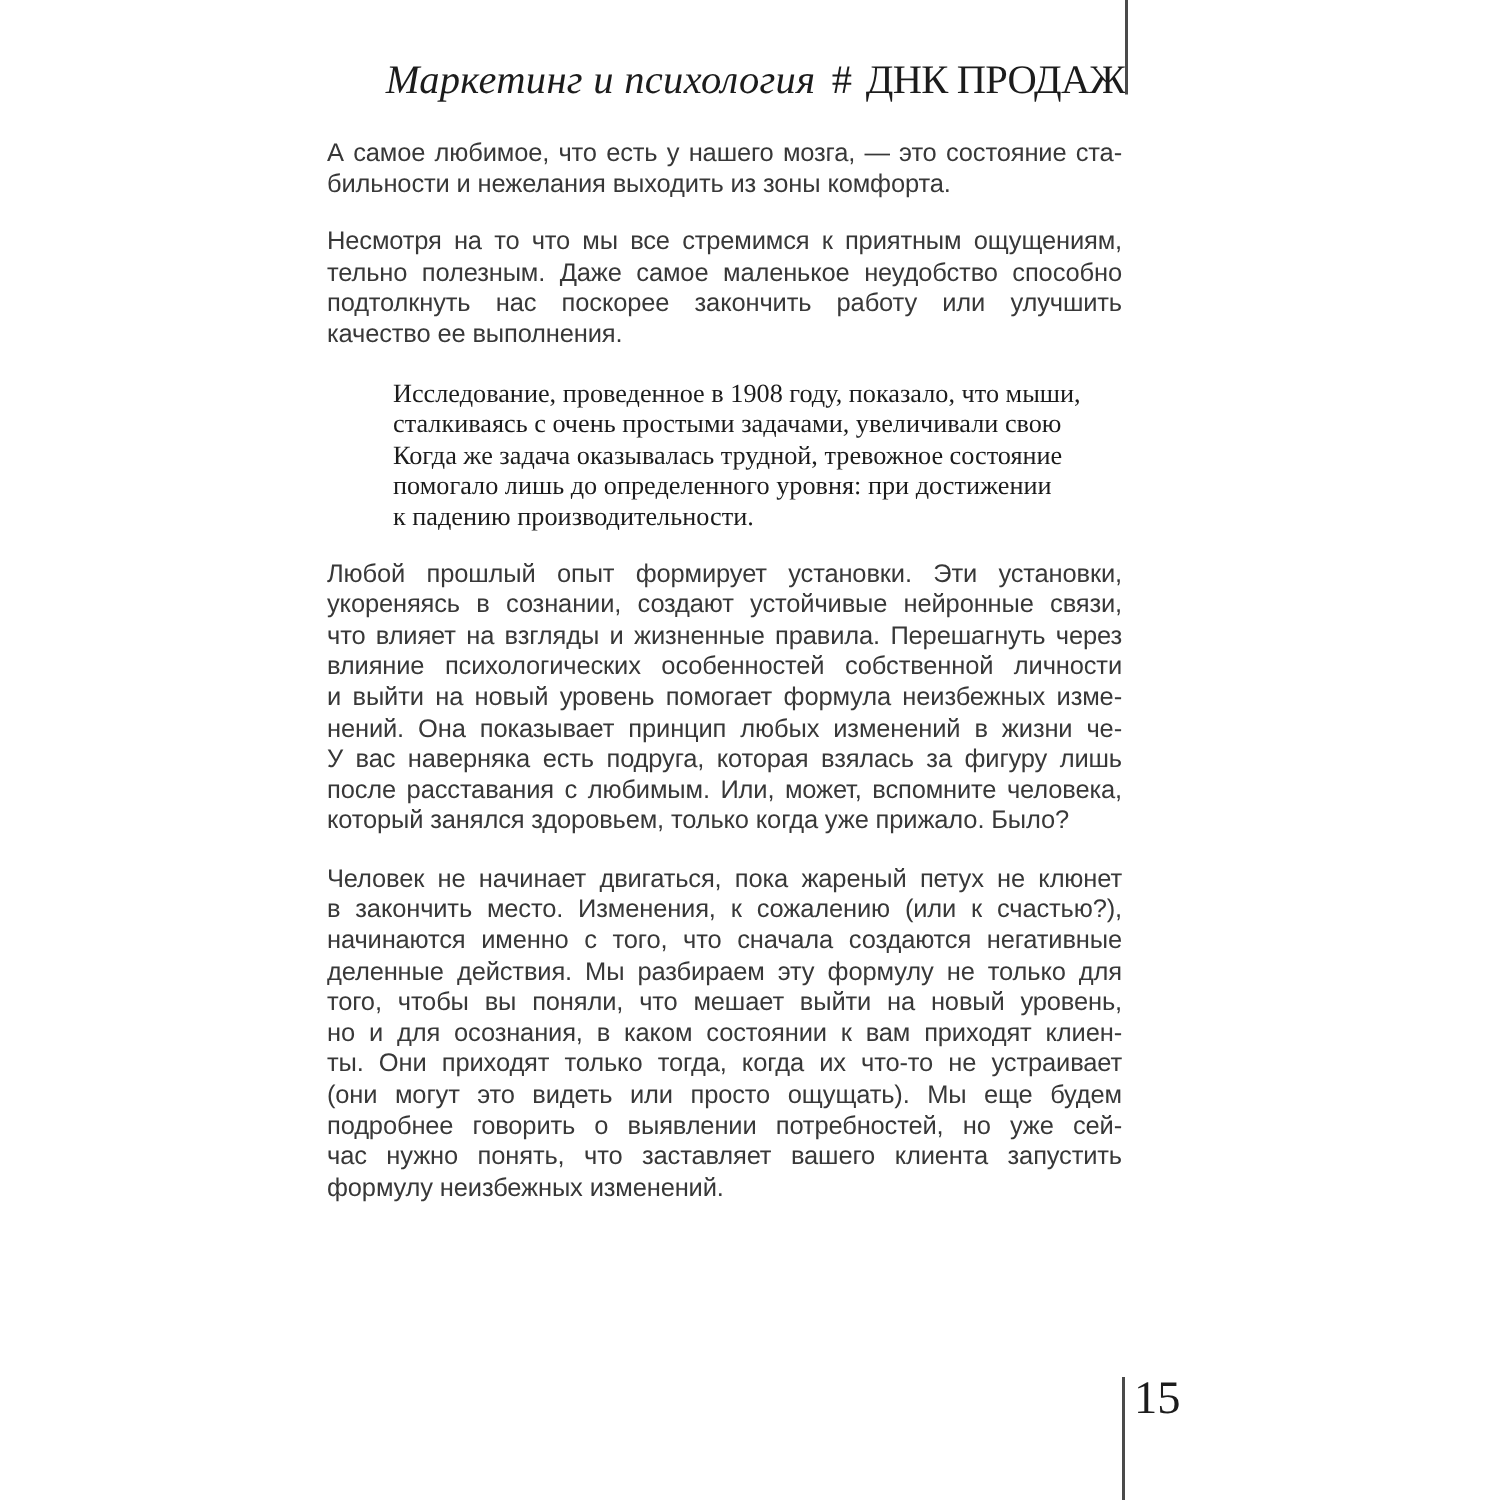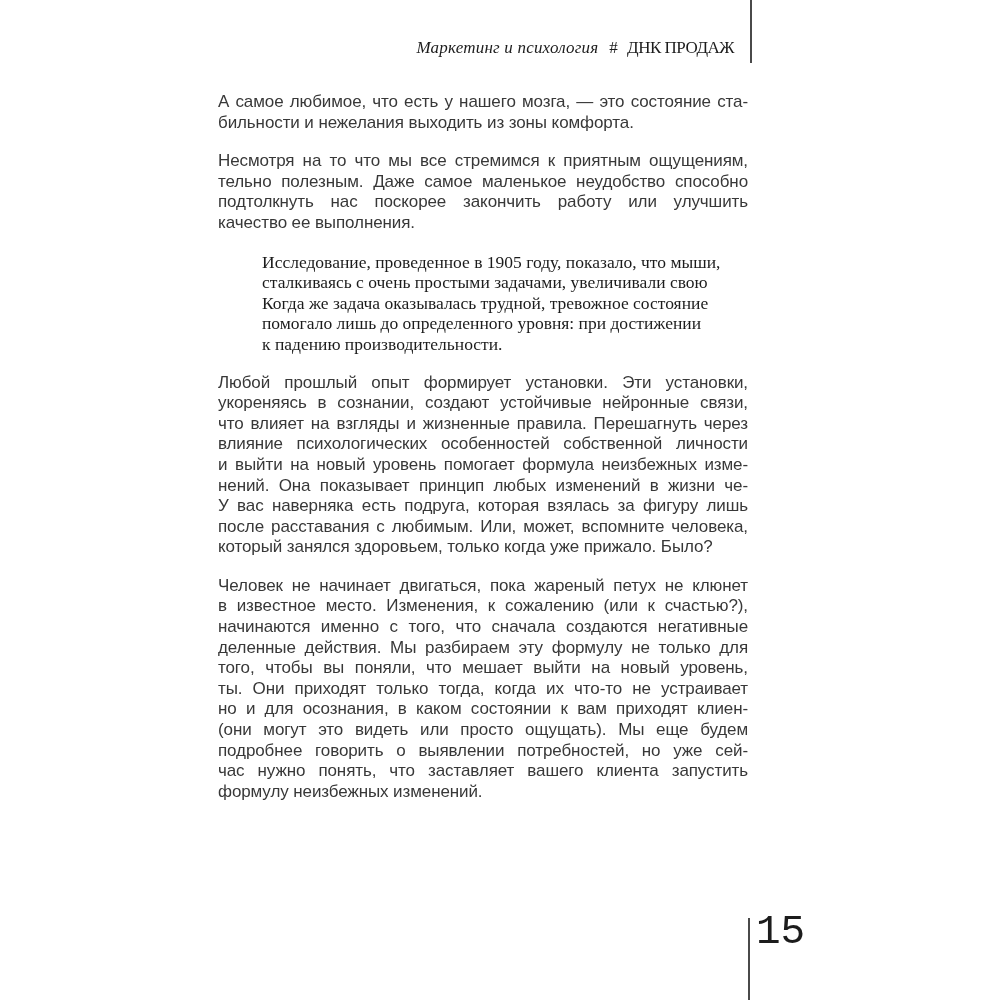--- a/index.html
+++ b/index.html
@@ -12,24 +12,24 @@
   html, body { width: 1000px; height: 1000px; }
   body {
     background: var(--bg);
     position: relative;
     overflow: hidden;
     font-family: "Liberation Sans", sans-serif;
   }
   .running-head {
     position: absolute;
     top: 38px;
-    right: 266px;
+    right: 250px;
     white-space: nowrap;
     font-family: "Liberation Serif", serif;
-    font-size: 17px;
+    font-size: 27px;
     color: var(--text-serif);
     letter-spacing: 0.2px;
   }
   .running-head .section { font-style: italic; }
   .running-head .sep { padding: 0 9px 0 11px; font-style: normal; }
   .running-head .book { font-style: normal; letter-spacing: -0.5px; }
   .rule-top {
     position: absolute;
     left: 750px;
     top: 0;
@@ -64,22 +64,22 @@
     left: 748px;
     top: 918px;
     width: 1.5px;
     height: 82px;
     background: var(--rule);
   }
   .page-number {
     position: absolute;
     left: 756px;
     top: 915px;
-    font-family: Liberation Mono, monospace;
-    font-size: 41px;
+    font-family: Liberation Serif, serif;
+    font-size: 31px;
     line-height: 34px;
     color: var(--text-serif);
   }
 </style>
 </head>
 <body>
 
 <div class="running-head">
   <span class="section">Маркетинг и психология</span><span class="sep">#</span><span class="book">ДНК ПРОДАЖ</span>
 </div>
@@ -91,45 +91,45 @@
       <div class="line just">А самое любимое, что есть у нашего мозга, — это состояние ста-</div>
       <div class="line">бильности и нежелания выходить из зоны комфорта.</div>
     </div>
     <div class="para body">
       <div class="line just">Несмотря на то что мы все стремимся к приятным ощущениям,</div>
       <div class="line just">тельно полезным. Даже самое маленькое неудобство способно</div>
       <div class="line just">подтолкнуть нас поскорее закончить работу или улучшить</div>
       <div class="line">качество ее выполнения.</div>
     </div>
     <div class="para quote">
-      <div class="line">Исследование, проведенное в 1905 году, показало, что мыши,</div>
+      <div class="line">Исследование, проведенное в 1908 году, показало, что мыши,</div>
       <div class="line">сталкиваясь с очень простыми задачами, увеличивали свою</div>
       <div class="line">Когда же задача оказывалась трудной, тревожное состояние</div>
       <div class="line">помогало лишь до определенного уровня: при достижении</div>
       <div class="line">к падению производительности.</div>
     </div>
     <div class="para body">
       <div class="line just">Любой прошлый опыт формирует установки. Эти установки,</div>
       <div class="line just">укореняясь в сознании, создают устойчивые нейронные связи,</div>
       <div class="line just">что влияет на взгляды и жизненные правила. Перешагнуть через</div>
       <div class="line just">влияние психологических особенностей собственной личности</div>
       <div class="line just">и выйти на новый уровень помогает формула неизбежных изме-</div>
       <div class="line just">нений. Она показывает принцип любых изменений в жизни че-</div>
       <div class="line just">У вас наверняка есть подруга, которая взялась за фигуру лишь</div>
       <div class="line just">после расставания с любимым. Или, может, вспомните человека,</div>
       <div class="line">который занялся здоровьем, только когда уже прижало. Было?</div>
     </div>
     <div class="para body">
       <div class="line just">Человек не начинает двигаться, пока жареный петух не клюнет</div>
-      <div class="line just">в известное место. Изменения, к сожалению (или к счастью?),</div>
+      <div class="line just">в закончить место. Изменения, к сожалению (или к счастью?),</div>
       <div class="line just">начинаются именно с того, что сначала создаются негативные</div>
       <div class="line just">деленные действия. Мы разбираем эту формулу не только для</div>
       <div class="line just">того, чтобы вы поняли, что мешает выйти на новый уровень,</div>
+      <div class="line just">но и для осознания, в каком состоянии к вам приходят клиен-</div>
       <div class="line just">ты. Они приходят только тогда, когда их что-то не устраивает</div>
-      <div class="line just">но и для осознания, в каком состоянии к вам приходят клиен-</div>
       <div class="line just">(они могут это видеть или просто ощущать). Мы еще будем</div>
       <div class="line just">подробнее говорить о выявлении потребностей, но уже сей-</div>
       <div class="line just">час нужно понять, что заставляет вашего клиента запустить</div>
       <div class="line">формулу неизбежных изменений.</div>
     </div>
   </main>
 
 <div class="rule-bottom"></div>
 <div class="page-number">15</div>
 

